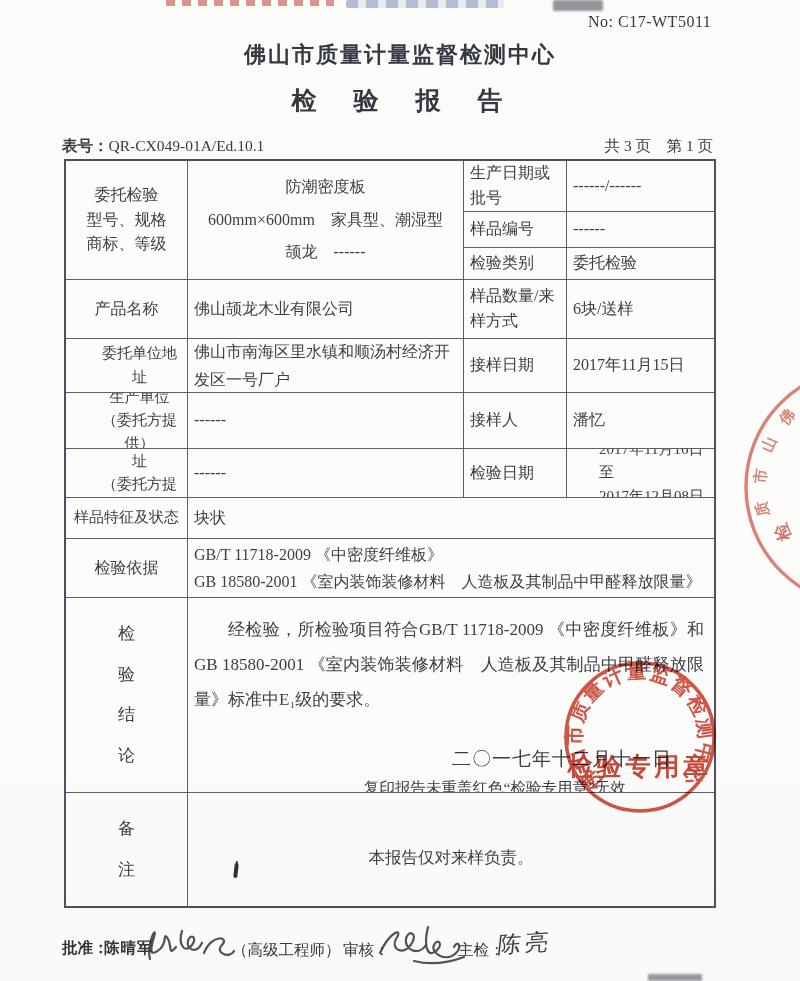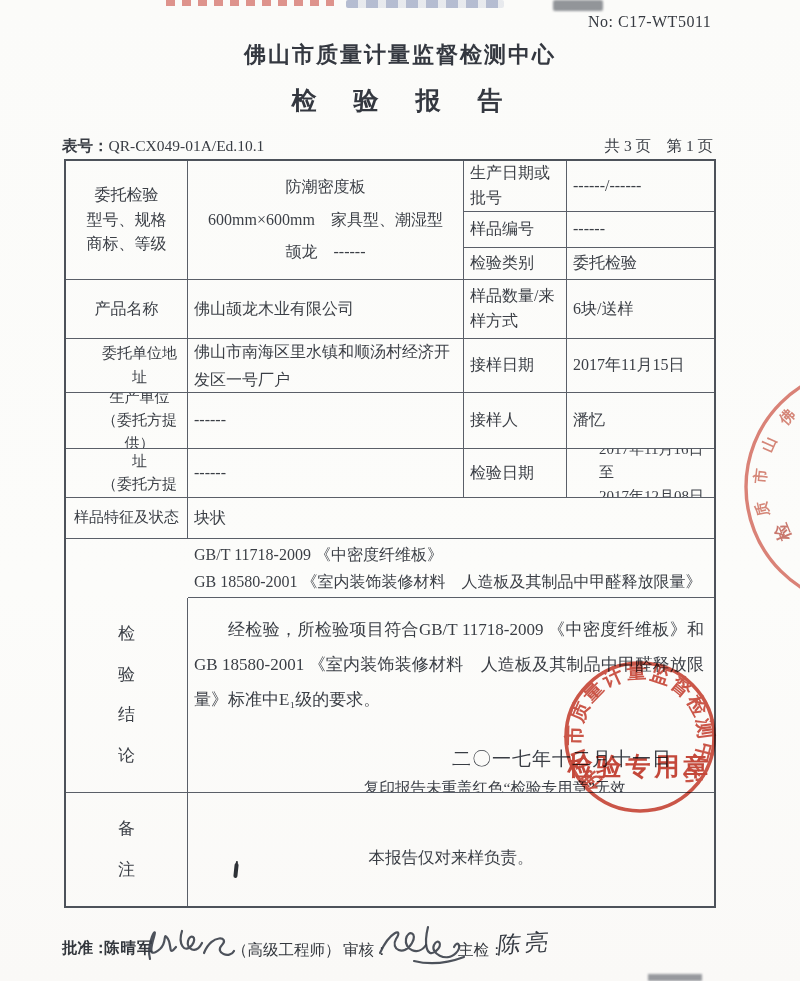--- a/index.html
+++ b/index.html
@@ -139,20 +139,21 @@
     <div class="c" style="grid-column:2;grid-row:7;">------</div>
     <div class="c" style="grid-column:3;grid-row:7;">检验日期</div>
     <div class="c er colstack left small" style="grid-column:4;grid-row:7;">
       <span>2017年11月16日至</span>
       <span>2017年12月08日</span>
     </div>
 
     <div class="c lab small" style="grid-column:1;grid-row:8;padding:2px 2px;">样品特征及状态</div>
     <div class="c er" style="grid-column:2/5;grid-row:8;">块状</div>
 
+    <div class="c lab" style="grid-column:1;grid-row:9;">检验依据</div>
     <div class="c er colstack left" style="grid-column:2/5;grid-row:9;line-height:1.7;">
       <span>GB/T 11718-2009 《中密度纤维板》</span>
       <span>GB 18580-2001 《室内装饰装修材料　人造板及其制品中甲醛释放限量》</span>
     </div>
 
     <div class="c lab vlabel" style="grid-column:1;grid-row:10;">
       <span>检</span>
       <span>验</span>
       <span>结</span>
       <span>论</span>

